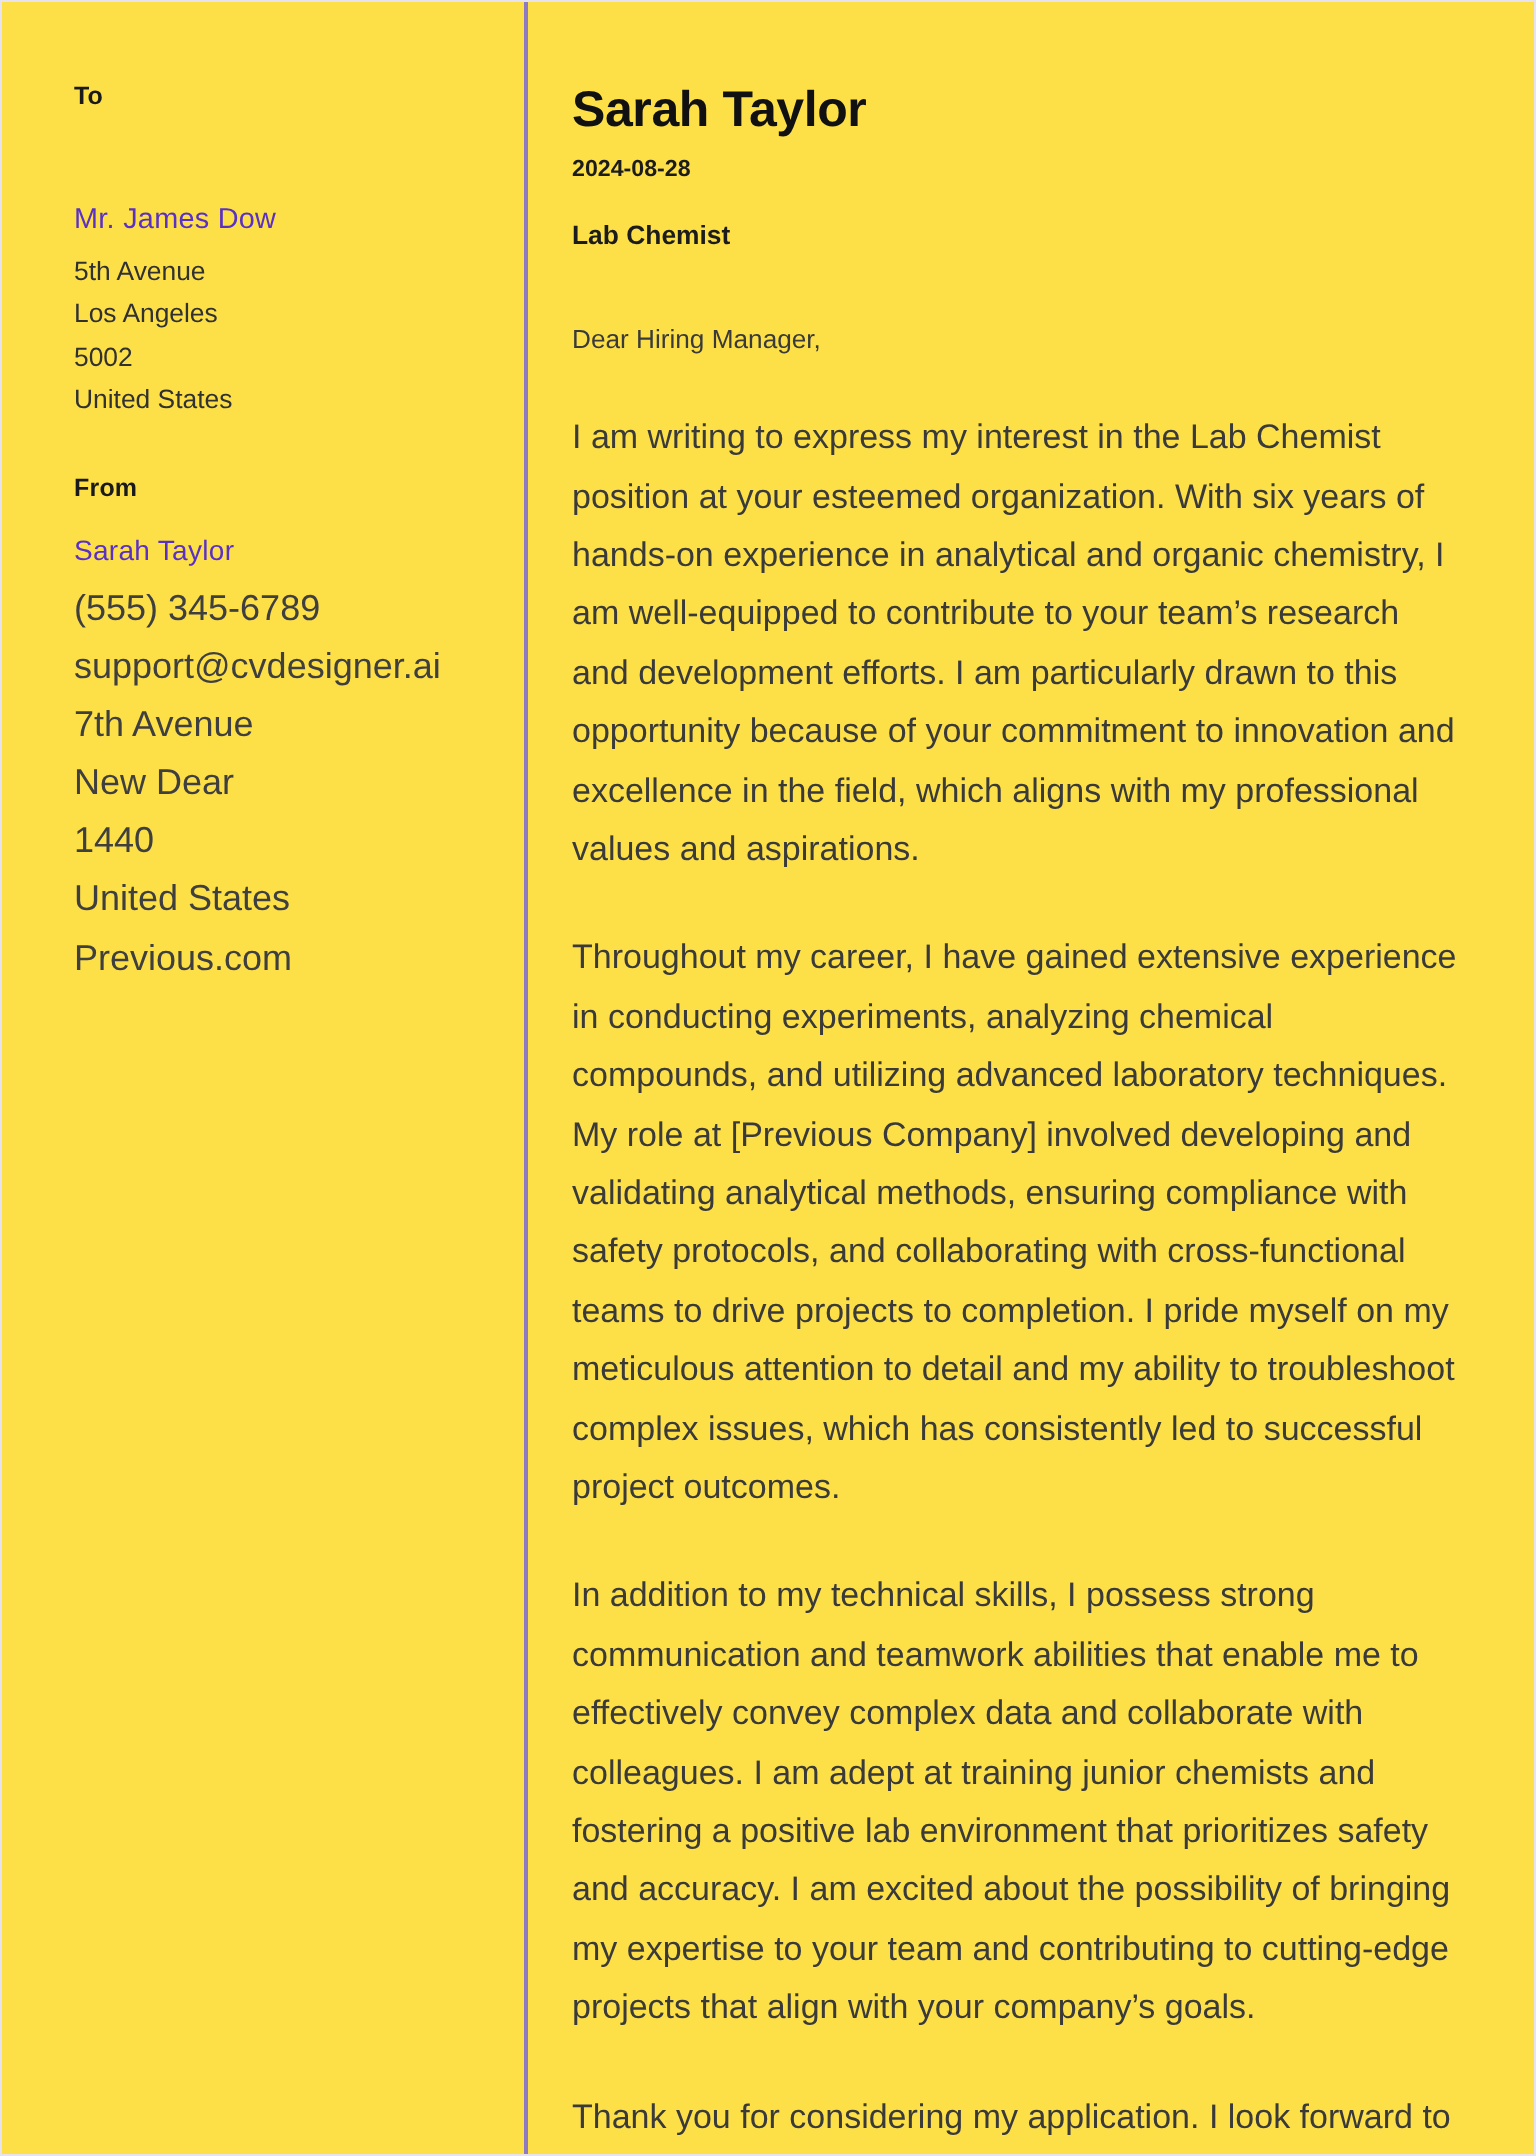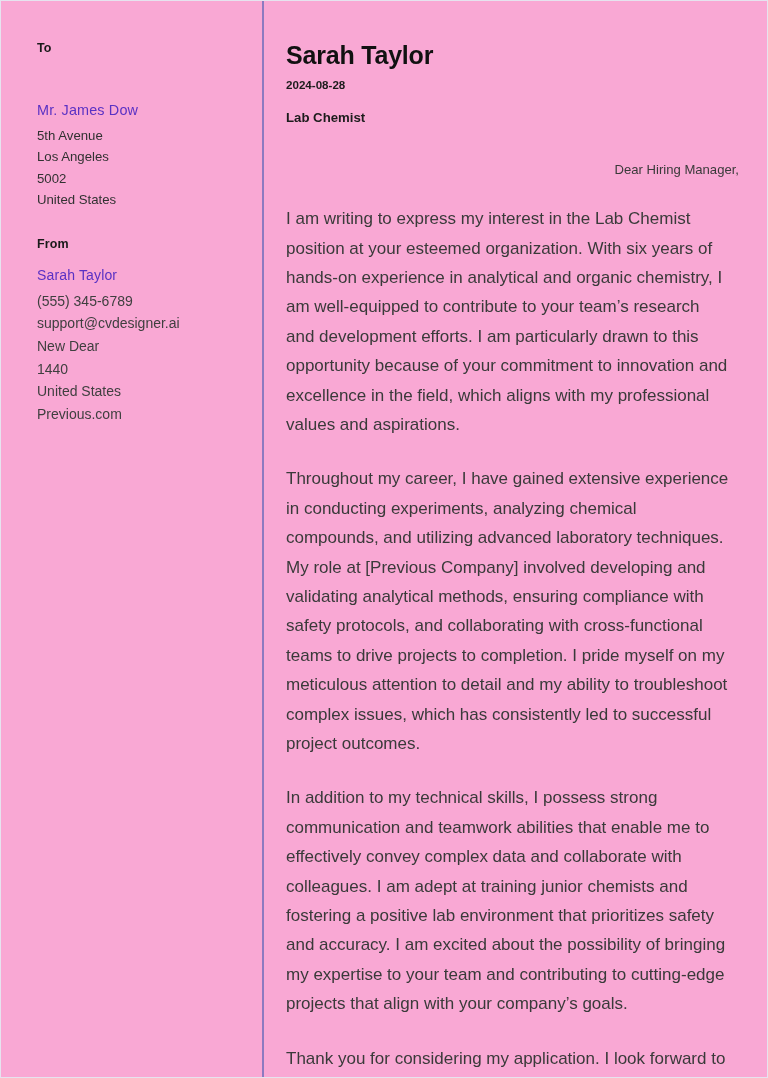--- a/index.html
+++ b/index.html
@@ -10,21 +10,21 @@
   }
   body {
     font-family: "Liberation Sans", sans-serif;
     -webkit-font-smoothing: antialiased;
   }
 
   .page {
     position: relative;
     width: 768px;
     height: 1078px;
-    background: #f9a8d4;
+    background: #fde047;
     box-sizing: border-box;
     overflow: hidden;
     border: 1px solid #e6e3ef;
   }
 
   
   .divider {
     position: absolute;
     left: 261px;
     top: 0;
@@ -60,21 +60,21 @@
   .side-name {
     font-size: 14px;
     color: #5a31c4;
     font-weight: normal;
     line-height: 1.5;
     margin: 0 0 4px 0;
     letter-spacing: 0.15px;
   }
 
   .side-line {
-    font-size: 14px;
+    font-size: 18px;
     color: #3f3f3f;
     line-height: 1.62;
     margin: 0;
     white-space: nowrap;
   }
 
   
   .to-block .side-line {
     font-size: 13.2px;
     line-height: 1.63;
@@ -119,21 +119,20 @@
     color: #1c1c1c;
     margin: 0 0 34px 0;
     line-height: 1.2;
   }
 
   .salutation {
     font-size: 13.1px;
     color: #3a3a3a;
     margin: 0 0 25px 0;
     line-height: 1.5;
-    text-align: right;
   }
 
   .body-para {
     font-size: 17px;
     color: #3a3a3a;
     line-height: 1.73;
     margin: 0 0 25px 0;
     max-width: 446px;
     text-align: left;
   }
@@ -180,20 +179,21 @@
       <div class="side-line">United States</div>
     </section>
 
     <div class="block-gap"></div>
 
     <section class="from-block">
       <div class="side-heading">From</div>
       <div class="side-name">Sarah Taylor</div>
       <div class="side-line">(555) 345-6789</div>
       <div class="side-line">support@cvdesigner.ai</div>
+      <div class="side-line">7th Avenue</div>
       <div class="side-line">New Dear</div>
       <div class="side-line">1440</div>
       <div class="side-line">United States</div>
       <div class="side-line">Previous.com</div>
     </section>
 
   </aside>
 
   <main class="letter">
 

